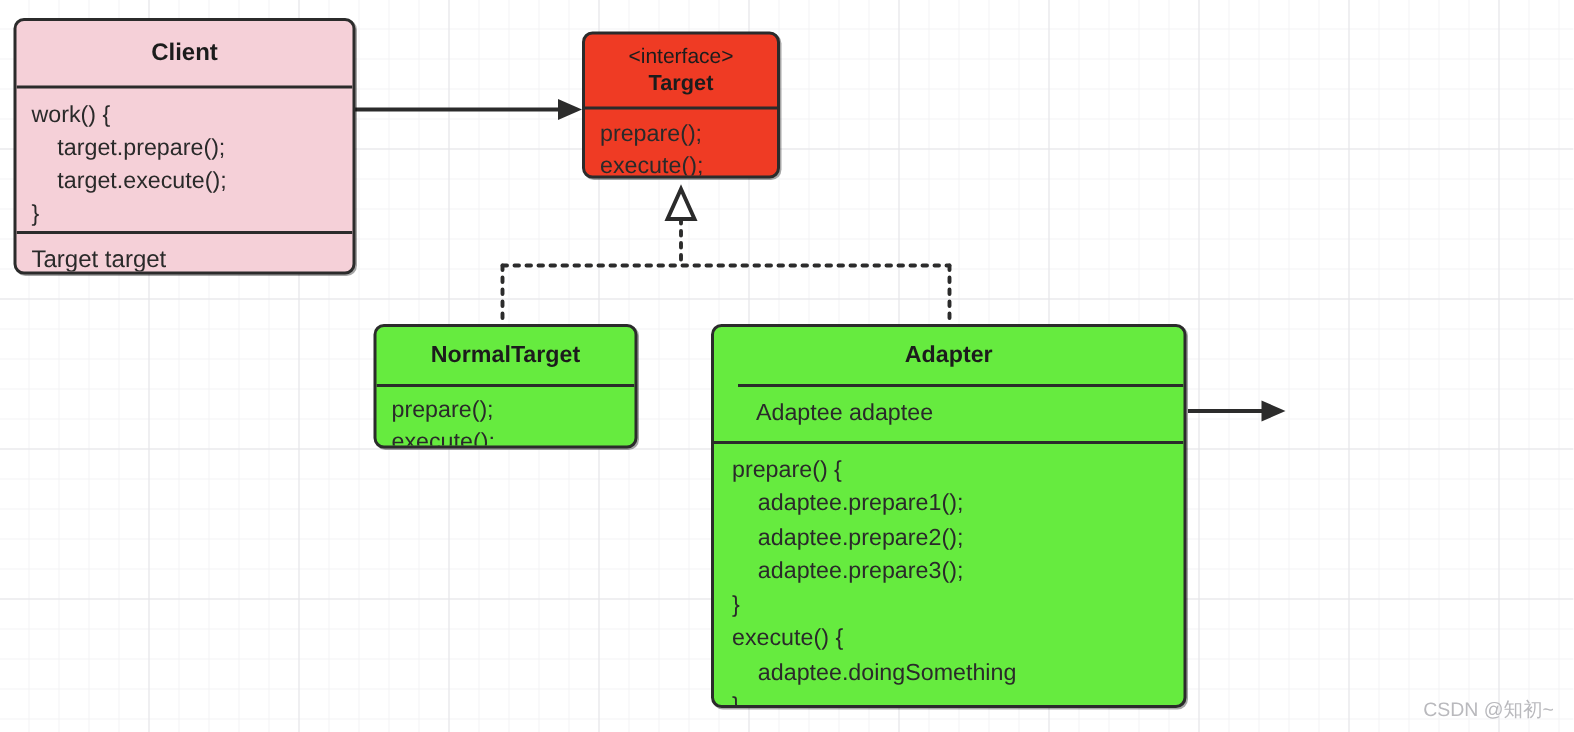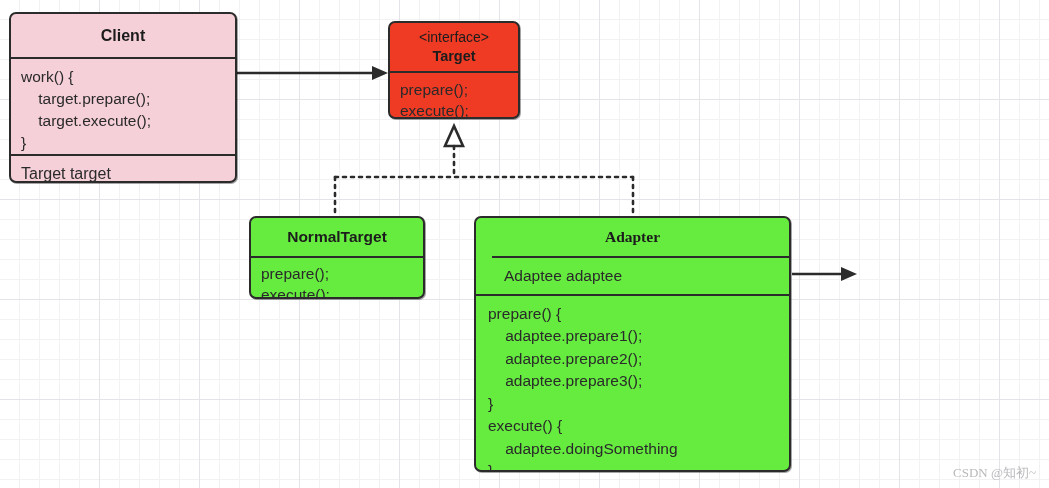--- a/index.html
+++ b/index.html
@@ -74,21 +74,21 @@
     background: #66eb3f;
   }
   #normaltarget-box .uml-title { height: 38px; font-size: 15.5px; }
   #normaltarget-methods { padding: 5px 0 0 10px; font-size: 15.5px; line-height: 1.38; }
 
   
   #adapter-box {
     left: 474px; top: 216px; width: 317px; height: 256px;
     background: #66eb3f;
   }
-  #adapter-box .uml-title { height: 38px; font-size: 15.5px; font-family: Liberation Serif, serif; }
+  #adapter-box .uml-title { height: 38px; font-size: 15.5px; }
   #adapter-attrs { height: 38px; padding: 9px 0 0 12px; font-size: 15.5px; margin-left: 16px; }
   #adapter-methods { padding: 7px 0 0 12px; font-size: 15.5px; line-height: 1.45; }
 
   
   #adaptee-box {
     left: 857px; top: 216px; width: 179px; height: 127px;
     background: #bdd7ee;
   }
   #adaptee-box .uml-title { height: 38px; font-size: 15.5px; }
   #adaptee-methods { padding: 5px 0 0 11px; font-size: 15.5px; line-height: 1.35; }
@@ -110,21 +110,20 @@
     color: #3a2fe0;
     letter-spacing: 0.5px;
   }
 
   
   #watermark {
     position: absolute;
     right: 13px; bottom: 6px;
     font-size: 13px;
     color: #b9b9bd;
-    font-family: Liberation Serif, serif;
   }
 </style>
 </head>
 <body>
 
 <div id="canvas">
 
   <svg id="connectors" viewBox="0 0 1049 488">
 
     <g>

